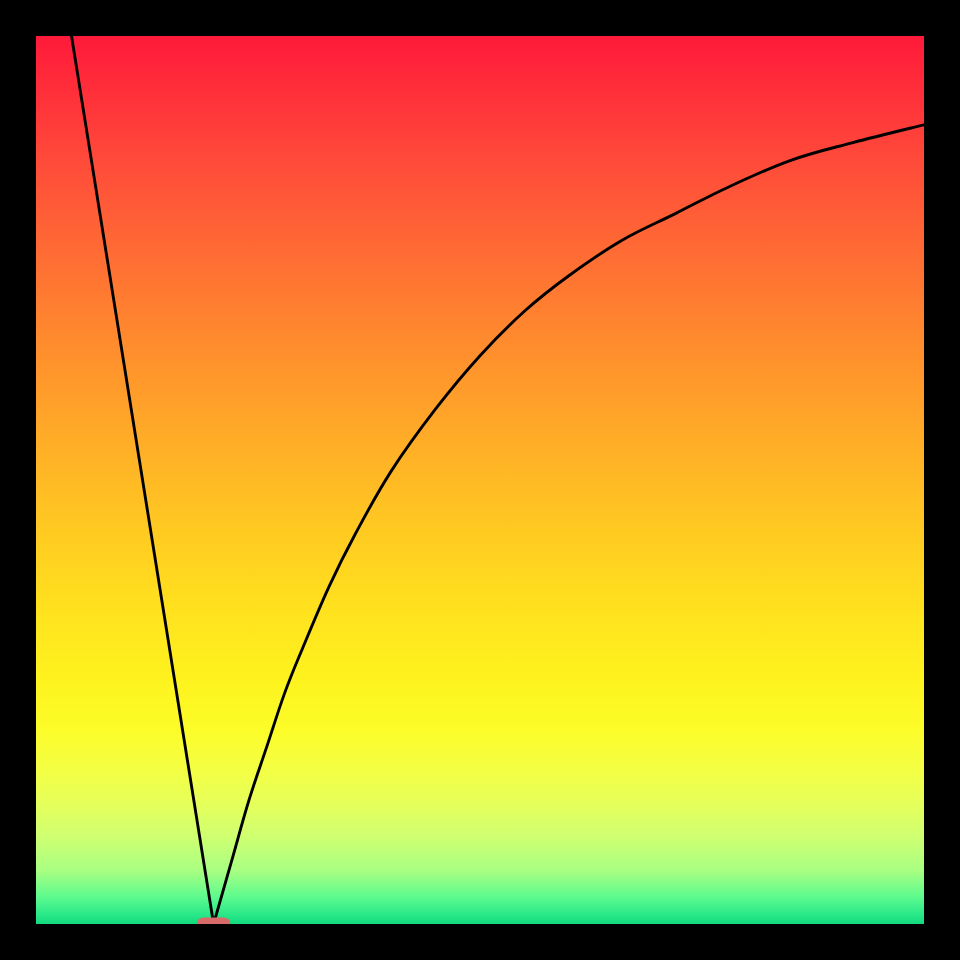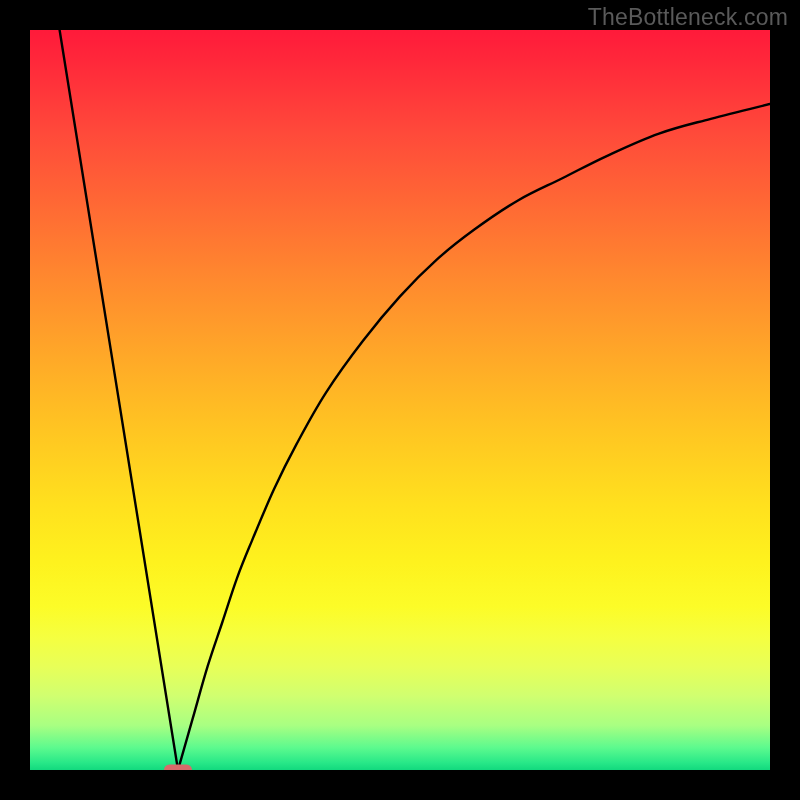--- a/index.html
+++ b/index.html
@@ -89,14 +89,13 @@
     <div class="gradient-bg"></div>
 
     <svg class="curve-svg" viewBox="0 0 740 740" preserveAspectRatio="none">
       <path id="curve-left" class="curve-path" d="M29.60 0.00 L148.00 740.00"></path>
       <path id="curve-right" class="curve-path" d="M148.00 740.00 C150.66 730.68, 157.47 706.85, 162.80 688.20 C168.13 669.55, 172.27 653.72, 177.60 636.40 C182.93 619.08, 187.07 607.98, 192.40 592.00 C197.73 576.02, 201.87 562.25, 207.20 547.60 C212.53 532.95, 215.34 526.58, 222.00 510.60 C228.66 494.62, 236.21 476.12, 244.20 458.80 C252.19 441.48, 257.08 431.72, 266.40 414.40 C275.72 397.08, 284.01 381.25, 296.00 362.60 C307.99 343.95, 319.68 328.12, 333.00 310.80 C346.32 293.48, 356.68 281.05, 370.00 266.40 C383.32 251.75, 393.68 241.39, 407.00 229.40 C420.32 217.41, 429.35 210.46, 444.00 199.80 C458.65 189.14, 472.42 179.52, 488.40 170.20 C504.38 160.88, 516.82 155.99, 532.80 148.00 C548.78 140.01, 559.88 133.79, 577.20 125.80 C594.52 117.81, 610.35 110.26, 629.00 103.60 C647.65 96.94, 660.82 94.13, 680.80 88.80 C700.78 83.47, 729.34 76.66, 740.00 74.00"></path>
     </svg>
 
     <div id="marker" class="marker" style="left: 148px; top: 740px;"></div>
   </div>
 
-  <div class="attribution">TheBottleneck.com</div>
 </div>
 
 </body></html>

